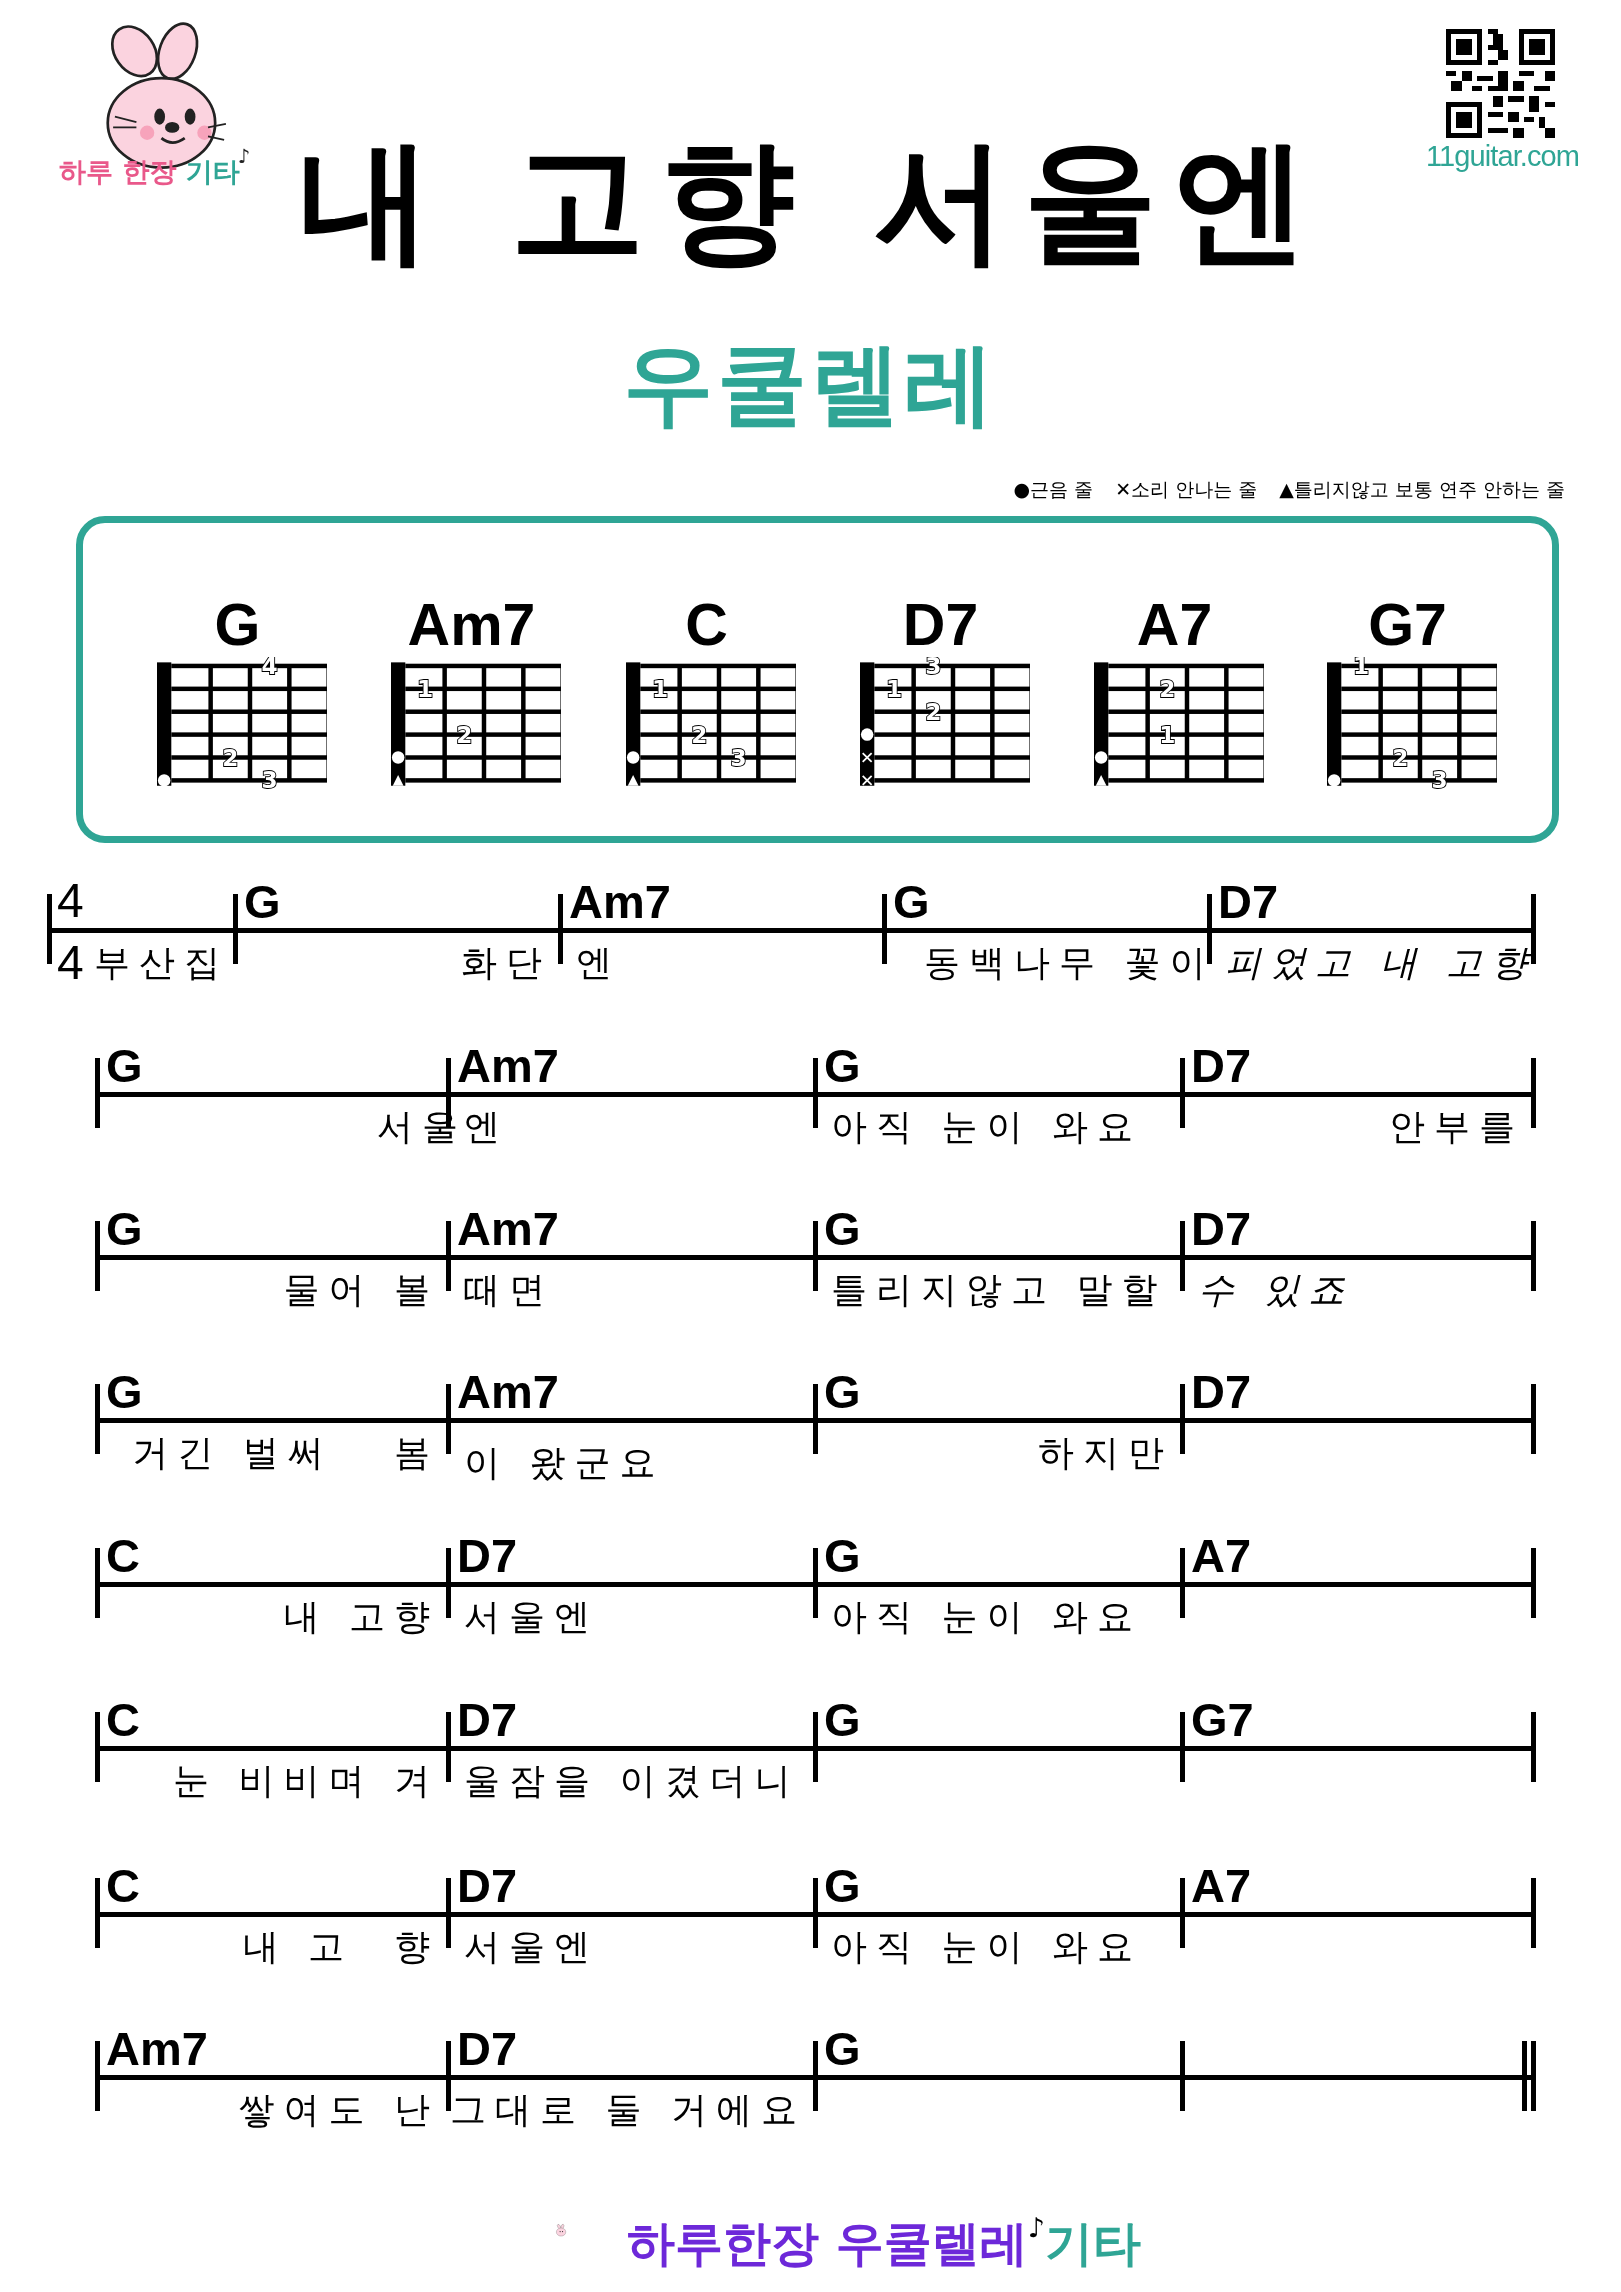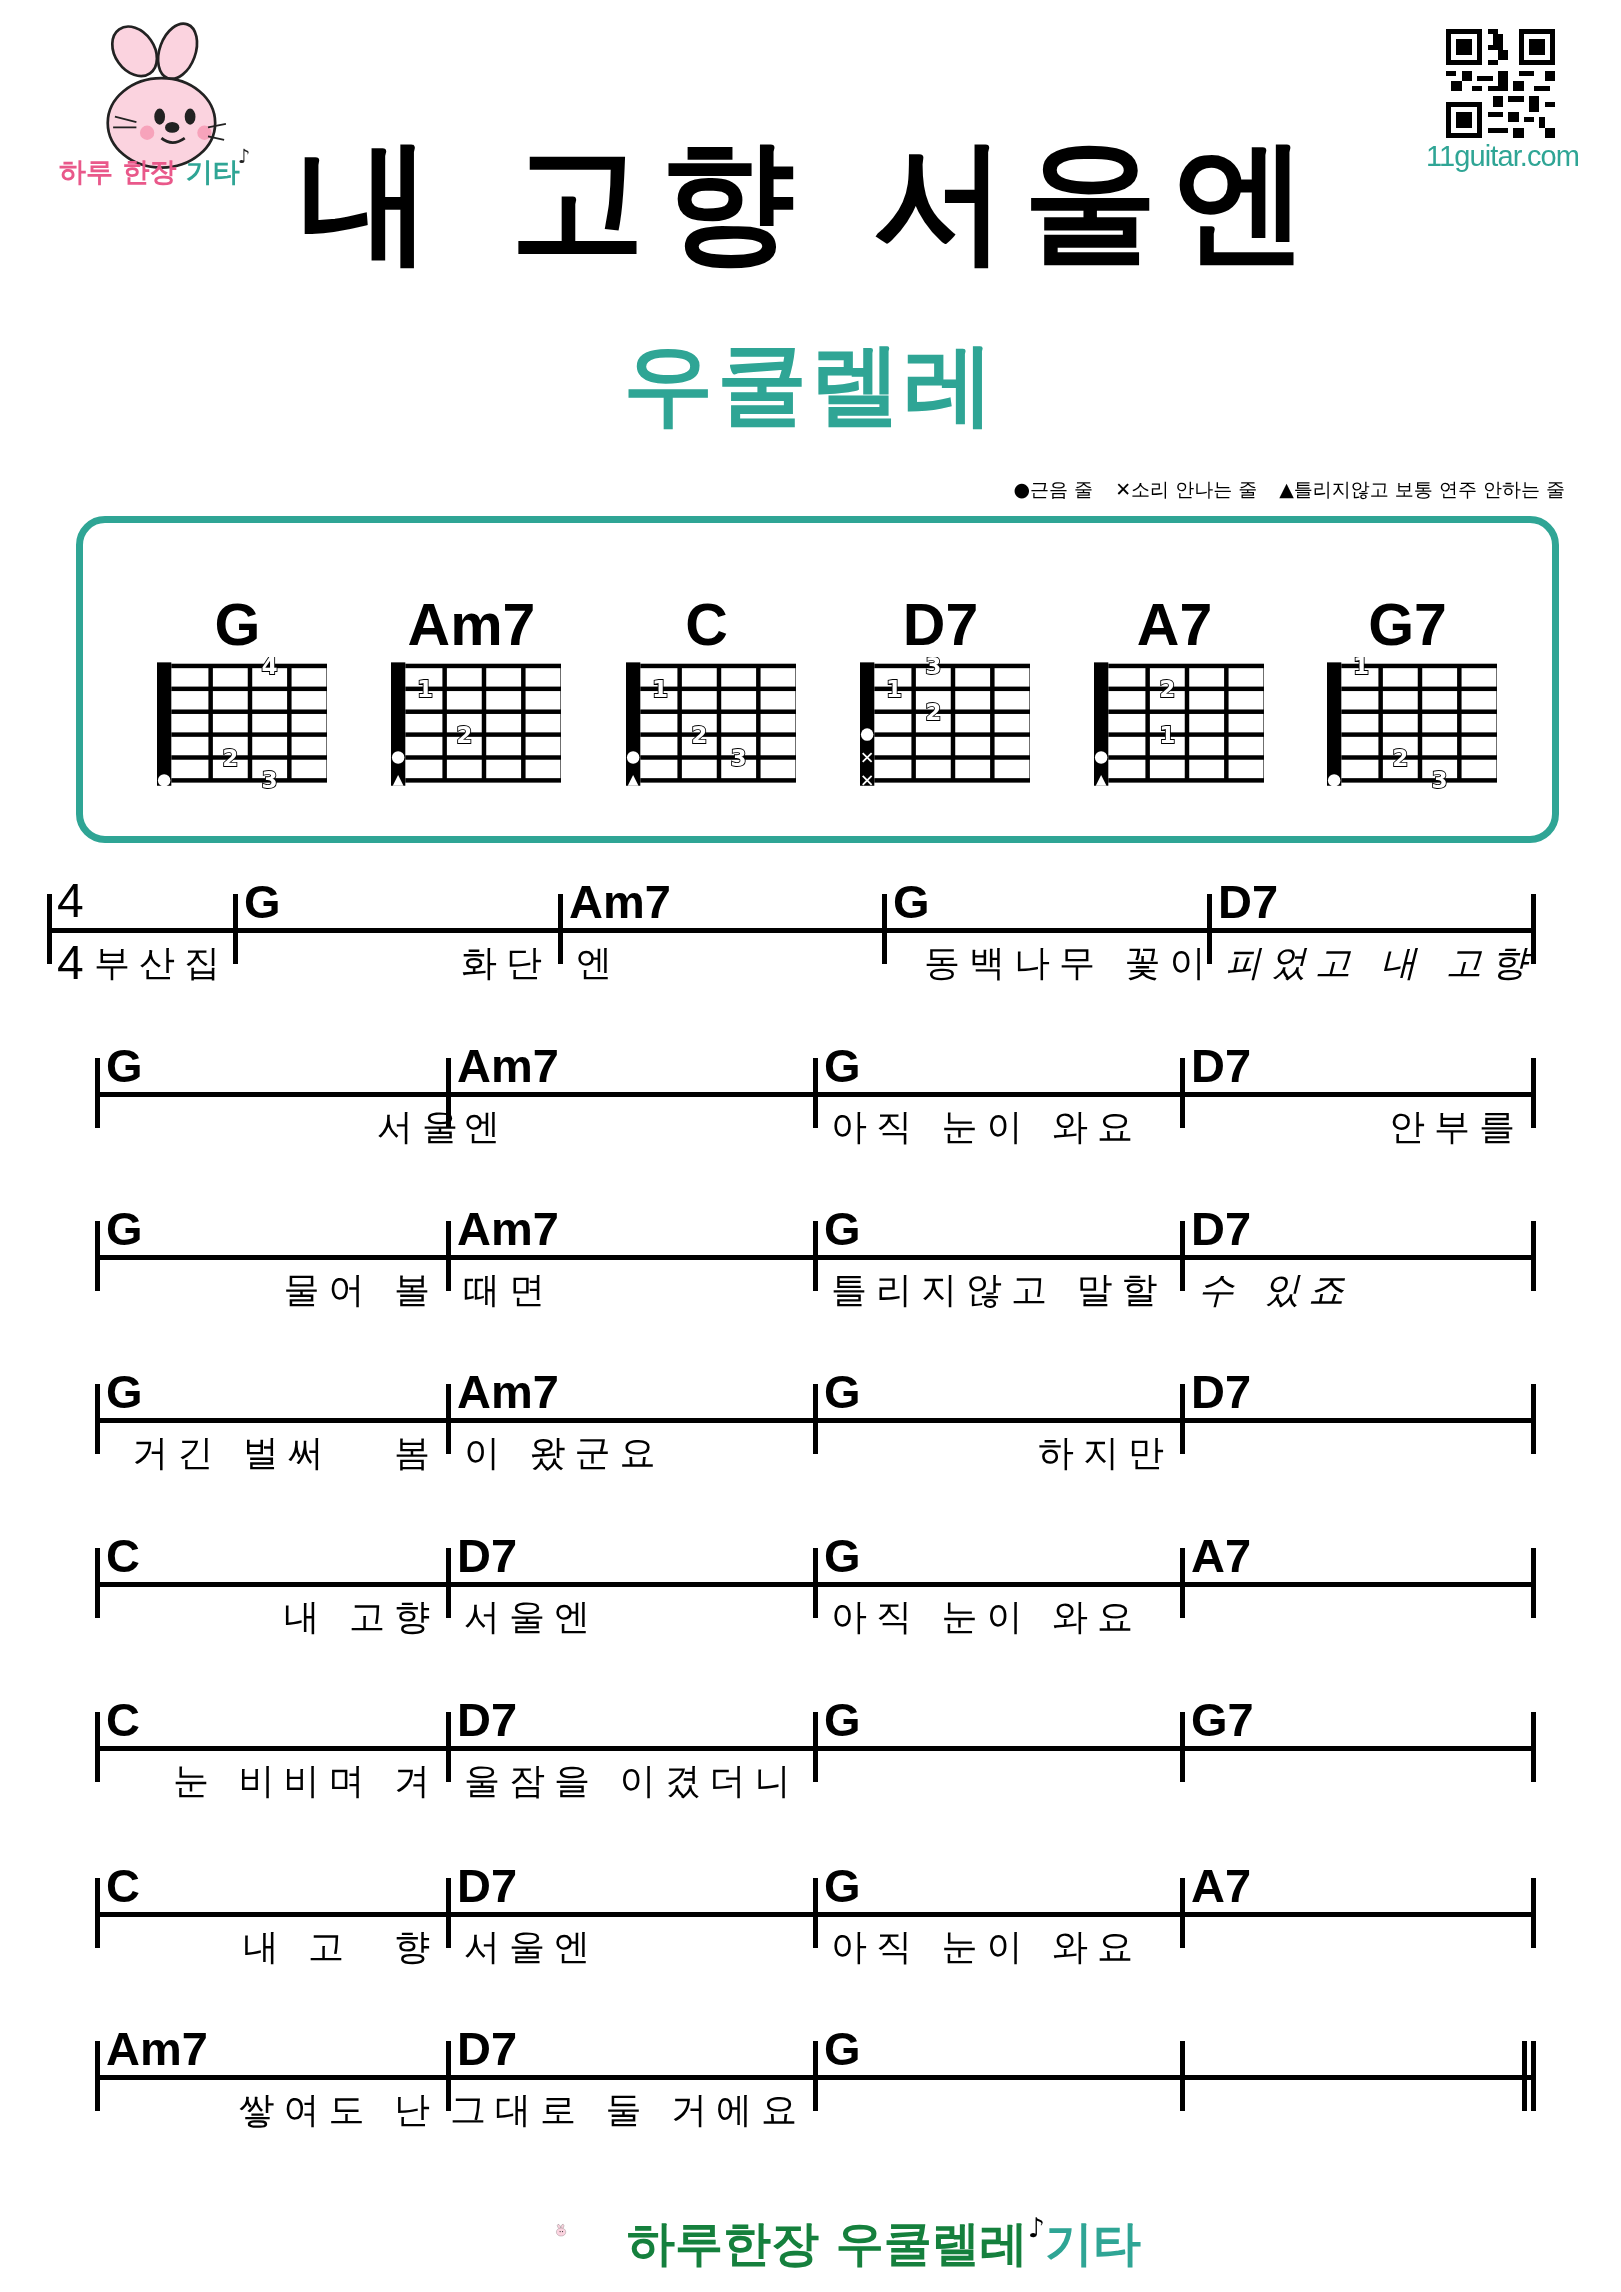--- a/index.html
+++ b/index.html
@@ -39,21 +39,21 @@
   .staff-line { position:absolute; height:5.4px; background:#000; }
   .bar { position:absolute; width:4.5px; background:#000; }
   .chord-label { position:absolute; font-size:47px; font-weight:bold; line-height:1;
                  font-family:"Liberation Sans", sans-serif; }
   .lyric { position:absolute; font-size:36px; line-height:1; white-space:pre; letter-spacing:9px; }
   .timesig { position:absolute; font-size:48px; line-height:1; font-family:"Liberation Sans", sans-serif; }
 
   
   #footer { left:555px; top:2185px; width:537px; height:90px; }
   #footer-text { left:627px; top:2212px; font-size:48px; font-weight:bold; white-space:nowrap; }
-  #footer-text .pink { color:#15803d; }
+  #footer-text .pink { color:#6d28d9; }
   #footer-text .teal { color:#2fa595; }
 </style>
 </head>
 <body>
 
 <svg id="logo" class="abs" viewBox="0 0 220 210">
   <ellipse cx="90" cy="45" rx="22" ry="30" transform="rotate(-35 90 45)" fill="#fbd3df" stroke="#222" stroke-width="3"></ellipse>
   <ellipse cx="138" cy="45" rx="20" ry="32" transform="rotate(20 138 45)" fill="#fbd3df" stroke="#222" stroke-width="3"></ellipse>
   <ellipse cx="120" cy="125" rx="60" ry="50" fill="#fbd3df" stroke="#222" stroke-width="3"></ellipse>
   <ellipse cx="118" cy="118" rx="6" ry="9" fill="#222"></ellipse>
@@ -307,21 +307,21 @@
     <div class="row" style="top: 1354px;">
       <div class="staff-line" style="left: 97px; width: 1437px; top: 64px;"></div>
       <div class="bar" style="left: 95px; top: 30px; height: 70px;"></div>
       <div class="bar" style="left: 446px; top: 30px; height: 70px;"></div>
       <div class="bar" style="left: 813px; top: 30px; height: 70px;"></div>
       <div class="bar" style="left: 1180px; top: 30px; height: 70px;"></div>
       <div class="bar" style="left: 1531px; top: 30px; height: 70px;"></div>
       <div class="chord-label" style="left: 106px; top: 14.3px;">G</div>
       <div class="lyric" style="top: 81px; right: 1182px;">거긴 벌써   봄</div>
       <div class="chord-label" style="left: 457px; top: 14.3px;">Am7</div>
-      <div class="lyric" style="top: 81px; left: 464px;">이 왔군요</div>
+      <div class="lyric" style="top: 91px; left: 464px;">이 왔군요</div>
       <div class="chord-label" style="left: 824px; top: 14.3px;">G</div>
       <div class="lyric" style="top: 81px; right: 448px;">하지만</div>
       <div class="chord-label" style="left: 1191px; top: 14.3px;">D7</div>
       <div class="lyric" style="top: 81px; left: 1198px;"></div>
     </div>
     <div class="row" style="top: 1518px;">
       <div class="staff-line" style="left: 97px; width: 1437px; top: 64px;"></div>
       <div class="bar" style="left: 95px; top: 30px; height: 70px;"></div>
       <div class="bar" style="left: 446px; top: 30px; height: 70px;"></div>
       <div class="bar" style="left: 813px; top: 30px; height: 70px;"></div>

